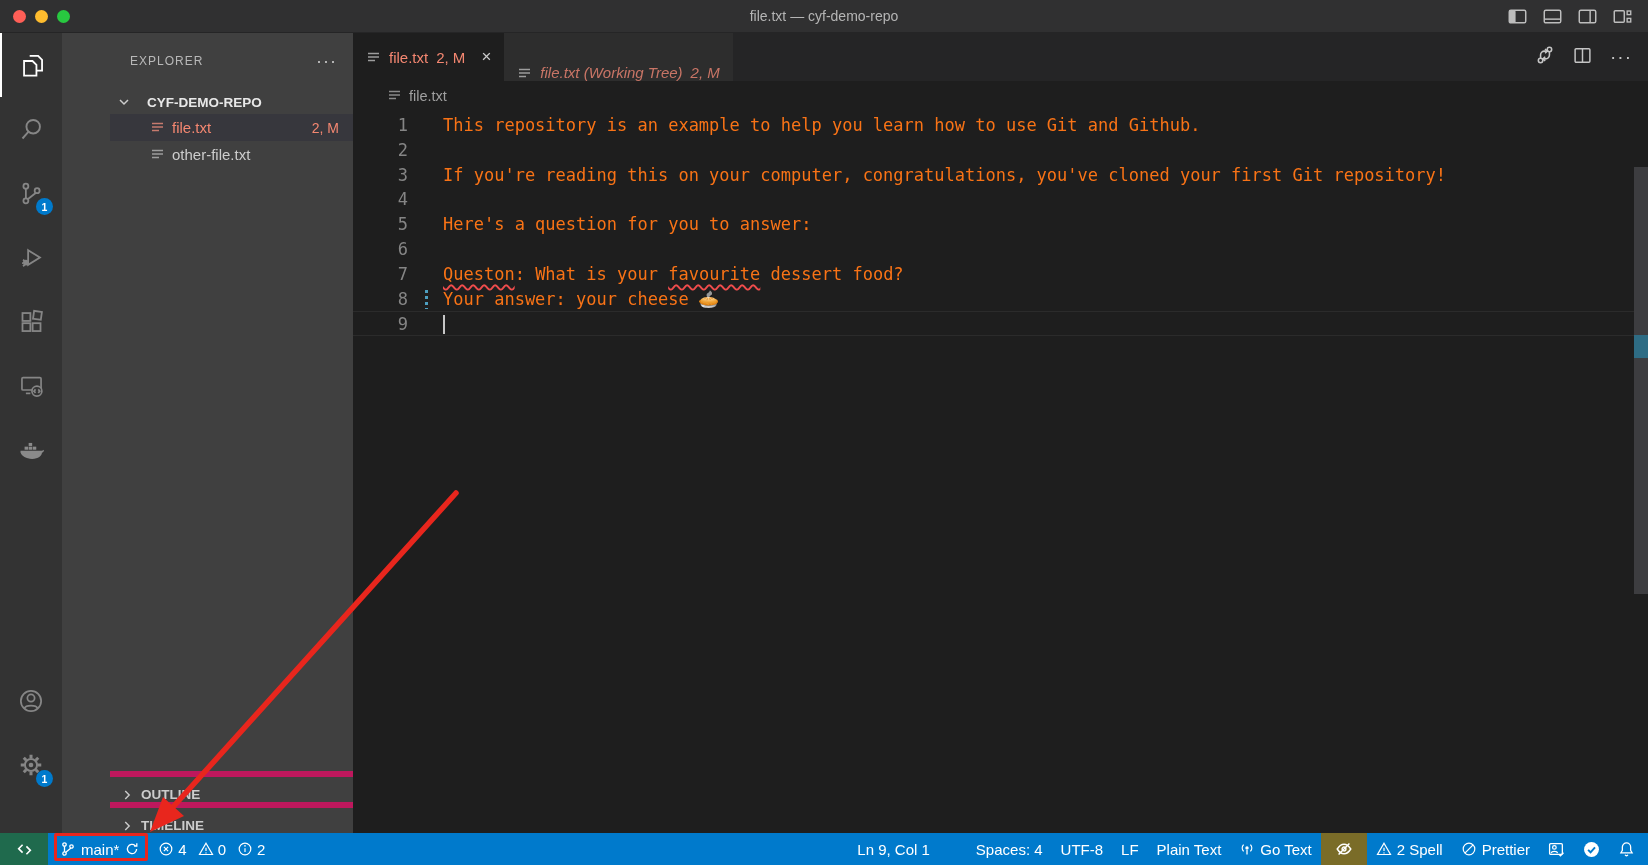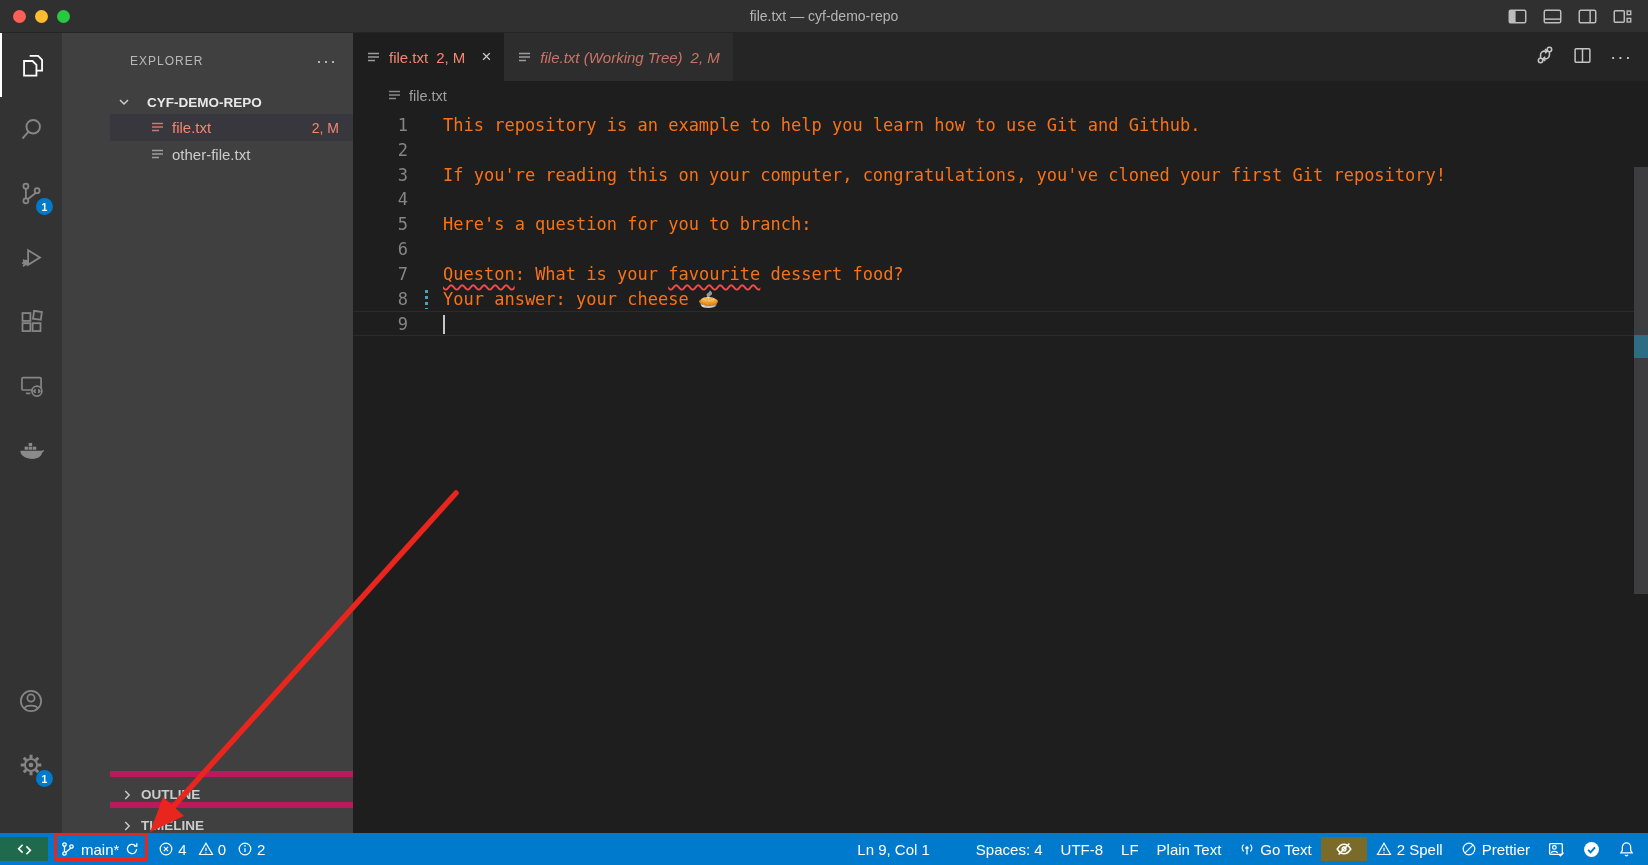--- a/index.html
+++ b/index.html
@@ -49,21 +49,21 @@
     font-weight: bold; font-size: 13.5px; color: #cccccc; border-top: 6px solid #be185d;
     cursor: pointer; }
 
   
   .editor-col { flex: 1; display: flex; flex-direction: column; background: #1e1e1e;
     position: relative; min-width: 0; }
   .tabbar { flex: 0 0 48px; background: #252526; display: flex; align-items: stretch; }
   .tab { display: flex; align-items: center; gap: 8px; padding: 0 13px; font-size: 15px;
     cursor: pointer; }
   .tab.active { background: #1e1e1e; color: #f48771; }
-  .tab.inactive { background: #2d2d2d; color: #c97566; font-style: italic; }
+  .tab.inactive { background: #2d2d2d; color: #c97566; font-style: italic; align-items: flex-end; }
   .tab .close { color: #cccccc; font-size: 17px; margin-left: 8px; font-style: normal; }
   .tab-actions { margin-left: auto; display: flex; align-items: center; gap: 18px;
     padding-right: 16px; color: #c5c5c5; }
   .tab-actions .more { font-size: 19px; letter-spacing: 1px; cursor: pointer; }
   .breadcrumb { flex: 0 0 29px; display: flex; align-items: center; gap: 7px;
     padding-left: 34px; color: #a0a0a0; font-size: 14.5px; }
 
   .code-area { flex: 1; position: relative; padding-top: 3px;
     font-family: "DejaVu Sans Mono", monospace; font-size: 17px; }
   .code-line { display: flex; height: 24.8px; line-height: 24.8px; position: relative; }
@@ -78,21 +78,21 @@
 
   .scroll-track { position: absolute; right: 0; top: 48px; bottom: 0; width: 14px; }
   .scroll-slider { position: absolute; right: 0; top: 9px; width: 14px; height: 427px;
     background: #3d3d40; cursor: pointer; }
   .overview-mark { position: absolute; right: 0; top: 177px; width: 14px; height: 23px;
     background: #2e6c84; }
 
   
   .statusbar { flex: 0 0 32px; background: #007acc; display: flex; align-items: center;
     color: #ffffff; font-size: 15px; }
-  .sb-item { display: flex; align-items: center; gap: 5px; padding: 0 9px; height: 24px;
+  .sb-item { display: flex; align-items: center; gap: 5px; padding: 0 9px; height: 32px;
     cursor: pointer; white-space: nowrap; }
   .remote-ind { width: 48px; justify-content: center; background: #1f6a4d; padding: 0; }
   .problems { gap: 4px; }
   .problems .num { margin-right: 7px; }
   .sb-right { margin-left: auto; display: flex; align-items: center; }
   .lncol { margin-right: 28px; }
   .olive { background: #7a6c28; width: 46px; justify-content: center; }
   .sb-item svg { display: block; }
   .bell-item { padding-right: 13px; }
 
@@ -355,21 +355,21 @@
             <div class="code-line">
               <span class="line-num">3</span>
               <span class="line-text">If you're reading this on your computer, congratulations, you've cloned your first Git repository!</span>
             </div>
             <div class="code-line">
               <span class="line-num">4</span>
               <span class="line-text"></span>
             </div>
             <div class="code-line">
               <span class="line-num">5</span>
-              <span class="line-text">Here's a question for you to branch:</span>
+              <span class="line-text">Here's a question for you to answer:</span>
             </div>
             <div class="code-line">
               <span class="line-num">6</span>
               <span class="line-text"></span>
             </div>
             <div class="code-line">
               <span class="line-num">7</span>
               <span class="line-text"><span class="sq">Queston</span>: What is your <span class="sq">favourite</span> dessert food?</span>
             </div>
             <div class="code-line">

